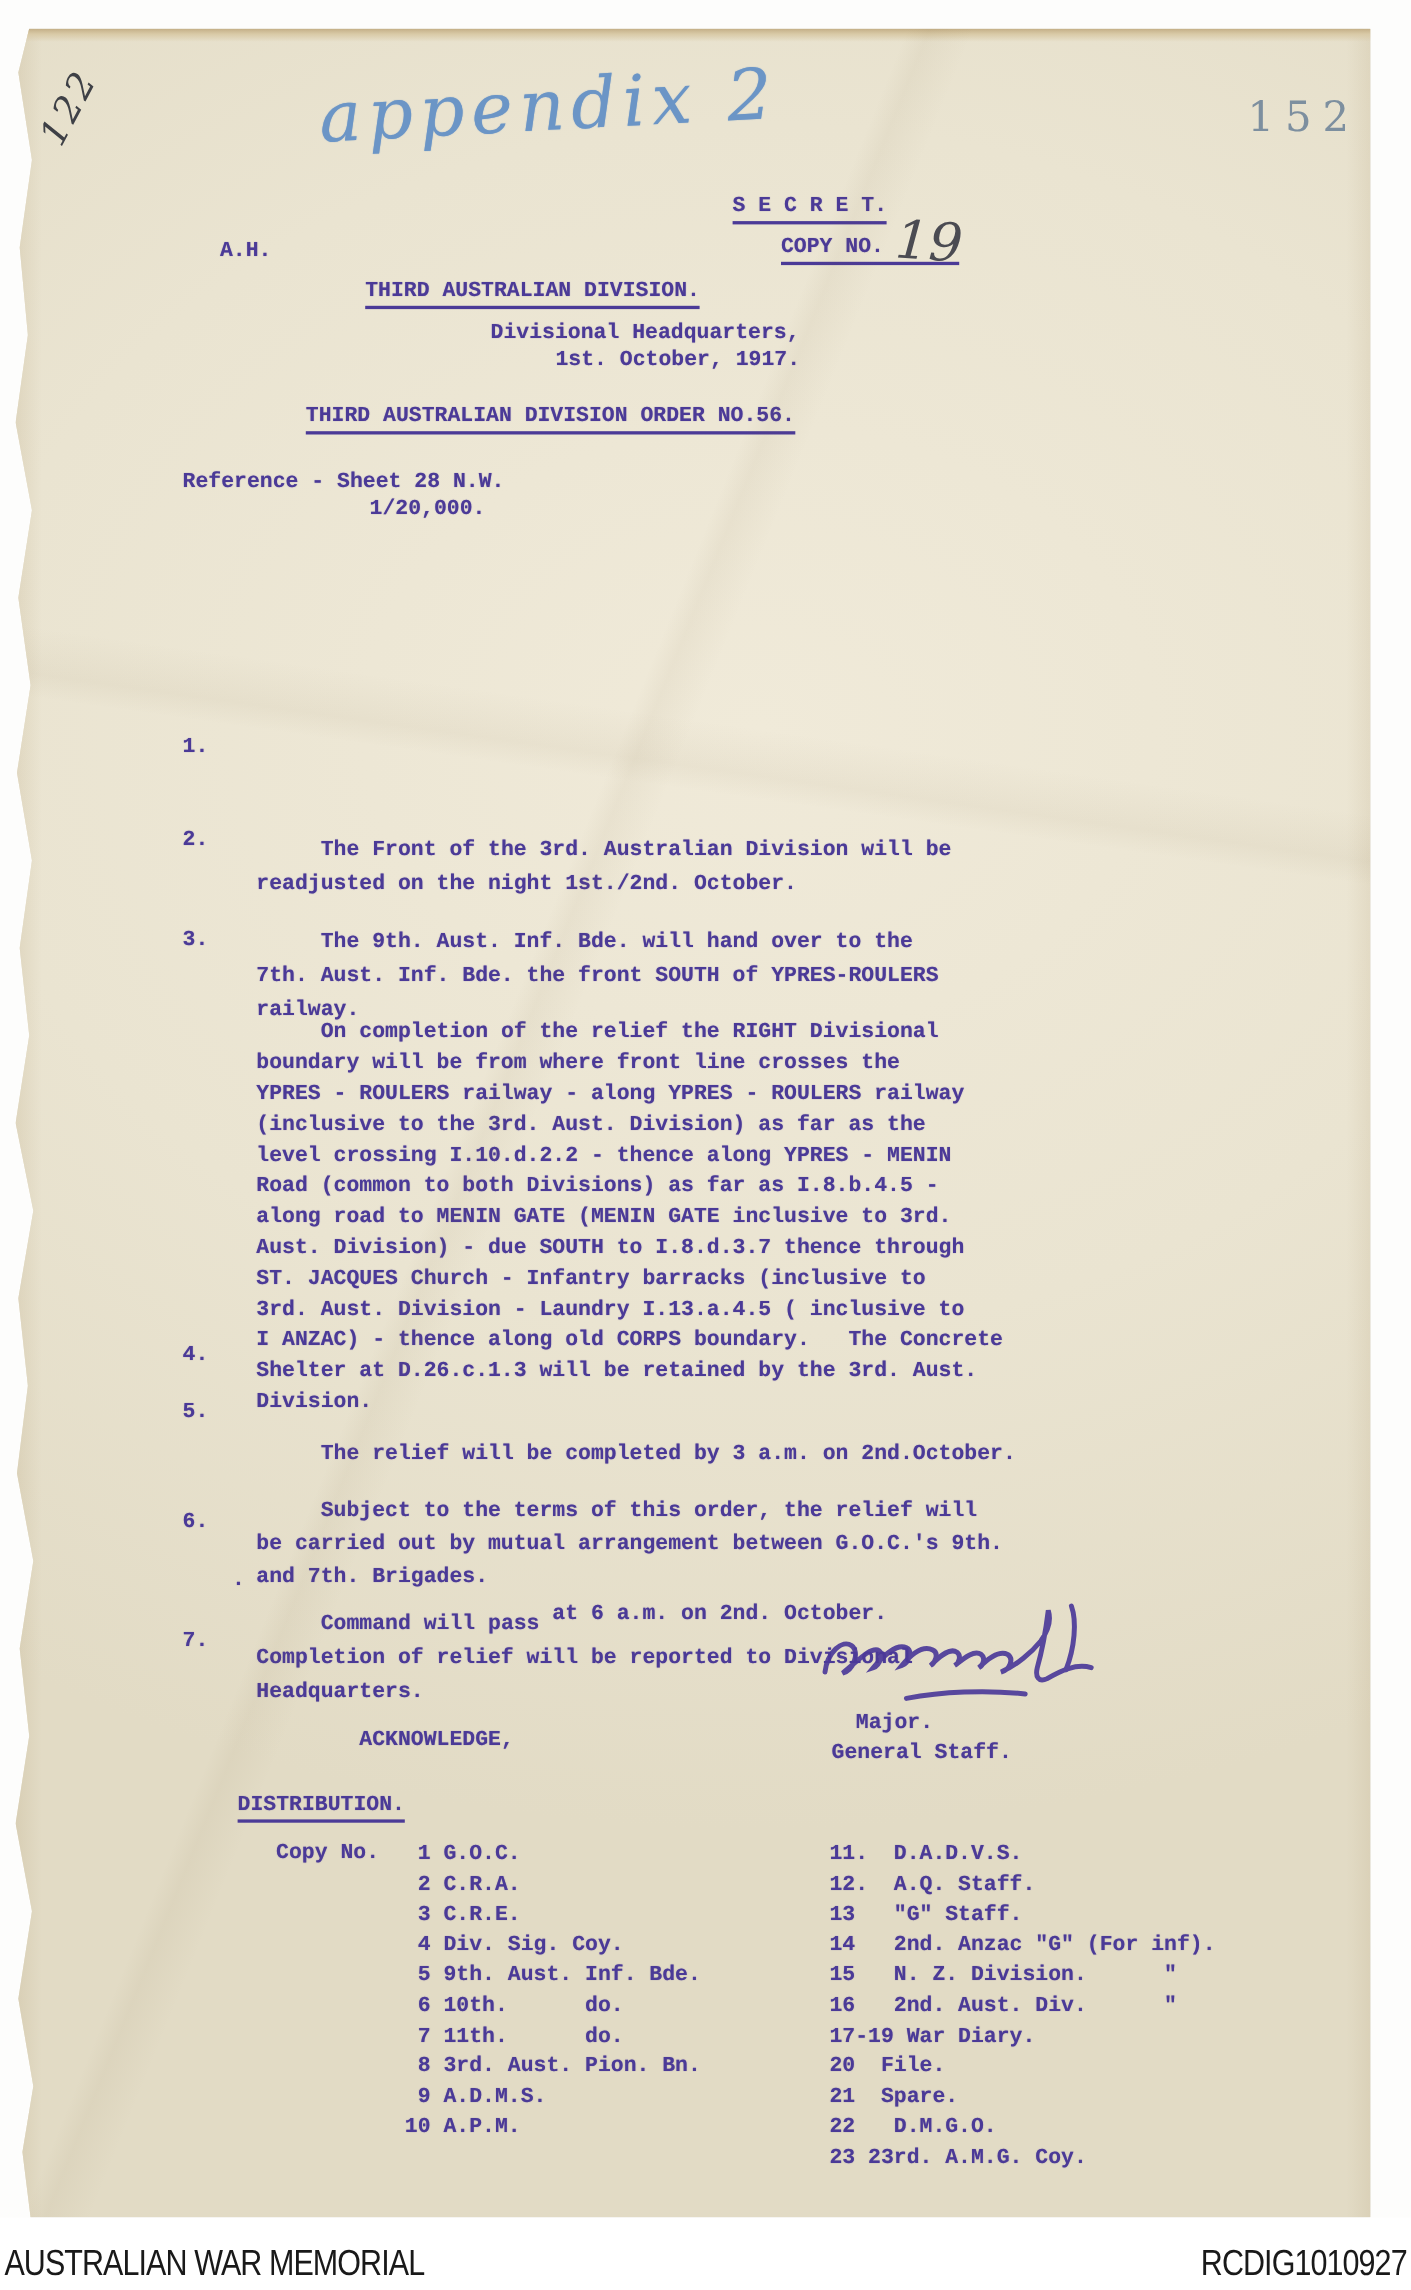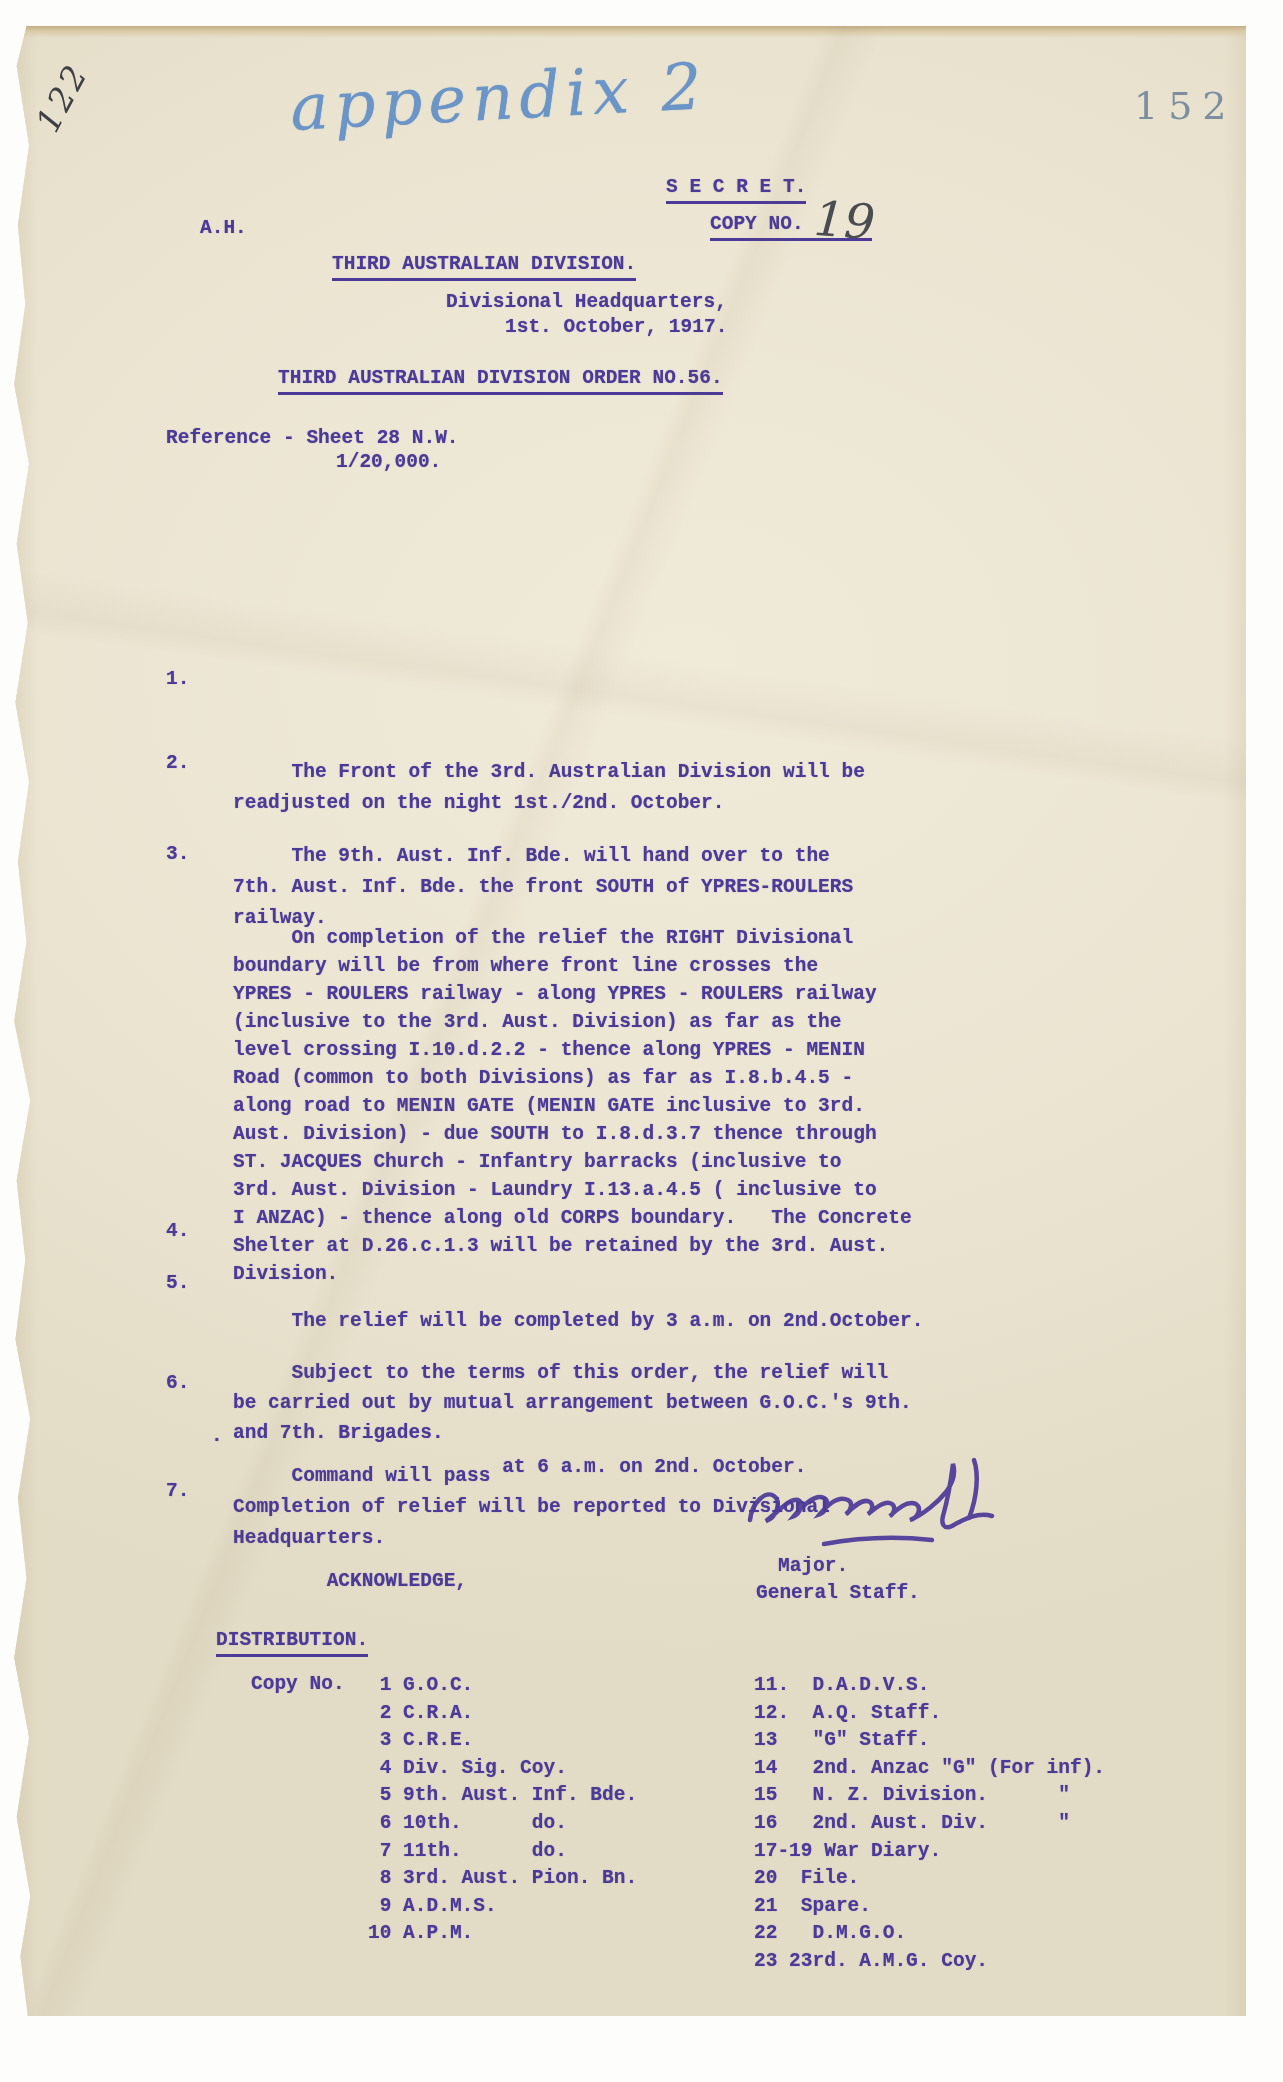--- a/index.html
+++ b/index.html
@@ -182,13 +182,17 @@
       <div class="drow">16   2nd. Aust. Div.      "</div>
       <div class="drow">17-19 War Diary.</div>
       <div class="drow">20  File.</div>
       <div class="drow">21  Spare.</div>
       <div class="drow">22   D.M.G.O.</div>
       <div class="drow">23 23rd. A.M.G. Coy.</div>
     </div>
 
   </div>
 
+  <div class="footer">
+    <div class="f-left">AUSTRALIAN WAR MEMORIAL</div>
+    <div class="f-right">RCDIG1010927</div>
+  </div>
 </div>
 
 </body></html>

